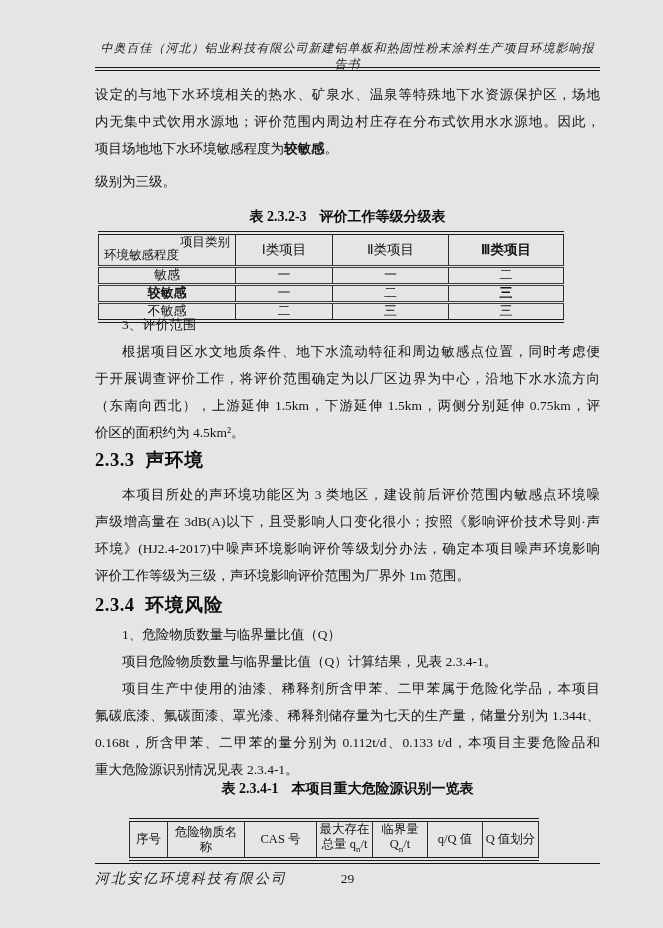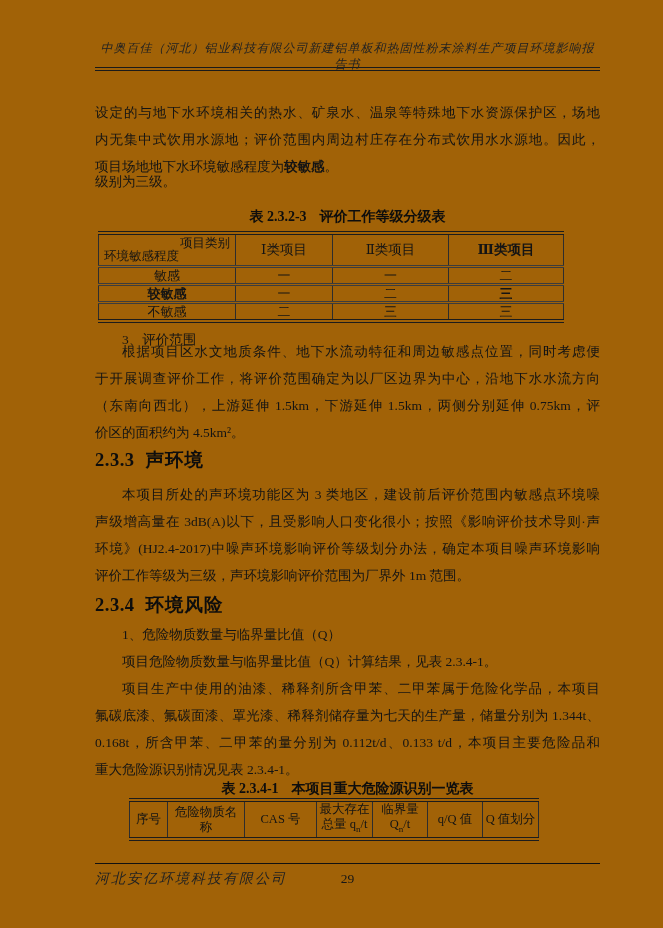--- a/index.html
+++ b/index.html
@@ -1,19 +1,19 @@
 <!DOCTYPE html>
 <html><head>
 <meta charset="utf-8">
 <style>
   html,body{margin:0;padding:0;background:#ffffff;}
   body{width:663px;height:928px;position:relative;overflow:hidden;
        font-family:"Liberation Serif","DejaVu Serif",serif;color:#161616;
        -webkit-font-smoothing:antialiased;}
-  .page{position:absolute;inset:0;background:#a16207;}
+  .page{position:absolute;inset:0;background:#e5e5e5;}
   .abs{position:absolute;left:95px;width:505px;}
 
   
   .runhead{top:40px;height:27px;border-bottom:4px double #1a1a1a;}
   .runtitle{font-size:12px;letter-spacing:1px;text-align:center;font-style:italic;
             line-height:16px;color:#222;}
 
   
   .tline{font-size:13.5px;line-height:27px;height:27px;text-align:justify;
          text-align-last:justify;color:#141414;overflow:hidden;}
@@ -28,32 +28,32 @@
 
   
   .tcap{text-align:center;font-weight:bold;font-size:14px;line-height:20px;color:#0d0d0d;}
   .tcap .tlabel{margin-right:13px;}
 
   
   table{border-collapse:collapse;table-layout:fixed;position:absolute;}
   #t1{left:98px;top:231px;width:465px;border-top:4px double #1c1c1c;
       border-bottom:4px double #1c1c1c;border-left:1.5px solid #2d2d2d;border-right:1.5px solid #2d2d2d;}
   #t1 td{border-left:1.5px solid #2d2d2d;border-bottom:3px double #3c3c3c;
-         text-align:center;vertical-align:middle;font-size:13px;padding:0;color:#141414;}
+         text-align:center;vertical-align:middle;font-size:13px;padding:0;color:#141414;font-family:Liberation Mono, monospace;}
   #t1 td:first-child{border-left:none;}
   #t1 tr:last-child td{border-bottom:none;}
   #t1 .hrow td{height:28px;font-size:13.5px;}
   #t1 .drow td{height:15px;line-height:15px;font-size:13px;}
   #t1 .corner{padding:1px 5px;}
   #t1 .ctop{text-align:right;font-size:12.5px;line-height:13px;}
   #t1 .cbot{text-align:left;font-size:12.5px;line-height:13px;}
   .bold{font-weight:bold;}
 
   
-  #t2{left:129px;top:798px;width:409px;border-top:4px double #1c1c1c;
+  #t2{left:129px;top:818px;width:409px;border-top:4px double #1c1c1c;
       border-bottom:4px double #1c1c1c;border-left:1.5px solid #2d2d2d;border-right:1.5px solid #2d2d2d;}
   #t2 td{border-left:1.5px solid #2d2d2d;text-align:center;vertical-align:middle;
          font-size:12.5px;line-height:15px;height:35px;padding:0 1px;color:#141414;}
   #t2 td:first-child{border-left:none;}
   #t2 sub{font-size:9px;}
 
   
   .pfoot{top:863px;border-top:1.5px solid #111;padding-top:14px;height:24px;}
   .fco{position:absolute;left:0;top:6px;font-size:14px;font-style:italic;
        letter-spacing:2px;color:#222;}
@@ -62,21 +62,21 @@
 </style>
 </head>
 <body>
 
 <div class="page">
 
   <div class="abs runhead">
     <div class="runtitle">中奥百佳（河北）铝业科技有限公司新建铝单板和热固性粉末涂料生产项目环境影响报告书</div>
   </div>
 
-  <div class="abs" style="top:99px">
+  <div class="abs" style="top:81px">
     <div class="tline">设定的与地下水环境相关的热水、矿泉水、温泉等特殊地下水资源保护区，场地</div>
     <div class="tline">内无集中式饮用水源地；评价范围内周边村庄存在分布式饮用水水源地。因此，</div>
     <div class="tline end"><span>项目场地地下水环境敏感程度为</span><b>较敏感</b><span>。</span></div>
   </div>
 
   <div class="abs" style="top:168px">
     <div class="tline end">级别为三级。</div>
   </div>
 
   <div class="abs tcap" style="top:207px">
@@ -114,21 +114,21 @@
     </tr>
     <tr class="drow">
       <td>不敏感</td>
       <td>二</td>
       <td>三</td>
       <td>三</td>
     </tr>
   </tbody>
     </table>
 
-  <div class="abs" style="top:326px">
+  <div class="abs" style="top:311px">
     <div class="tline end indent">3、评价范围</div>
   </div>
 
   <div class="abs" style="top:338px">
     <div class="tline indent">根据项目区水文地质条件、地下水流动特征和周边敏感点位置，同时考虑便</div>
     <div class="tline">于开展调查评价工作，将评价范围确定为以厂区边界为中心，沿地下水水流方向</div>
     <div class="tline">（东南向西北），上游延伸 1.5km，下游延伸 1.5km，两侧分别延伸 0.75km，评</div>
     <div class="tline end">价区的面积约为 4.5km²。</div>
   </div>
 

